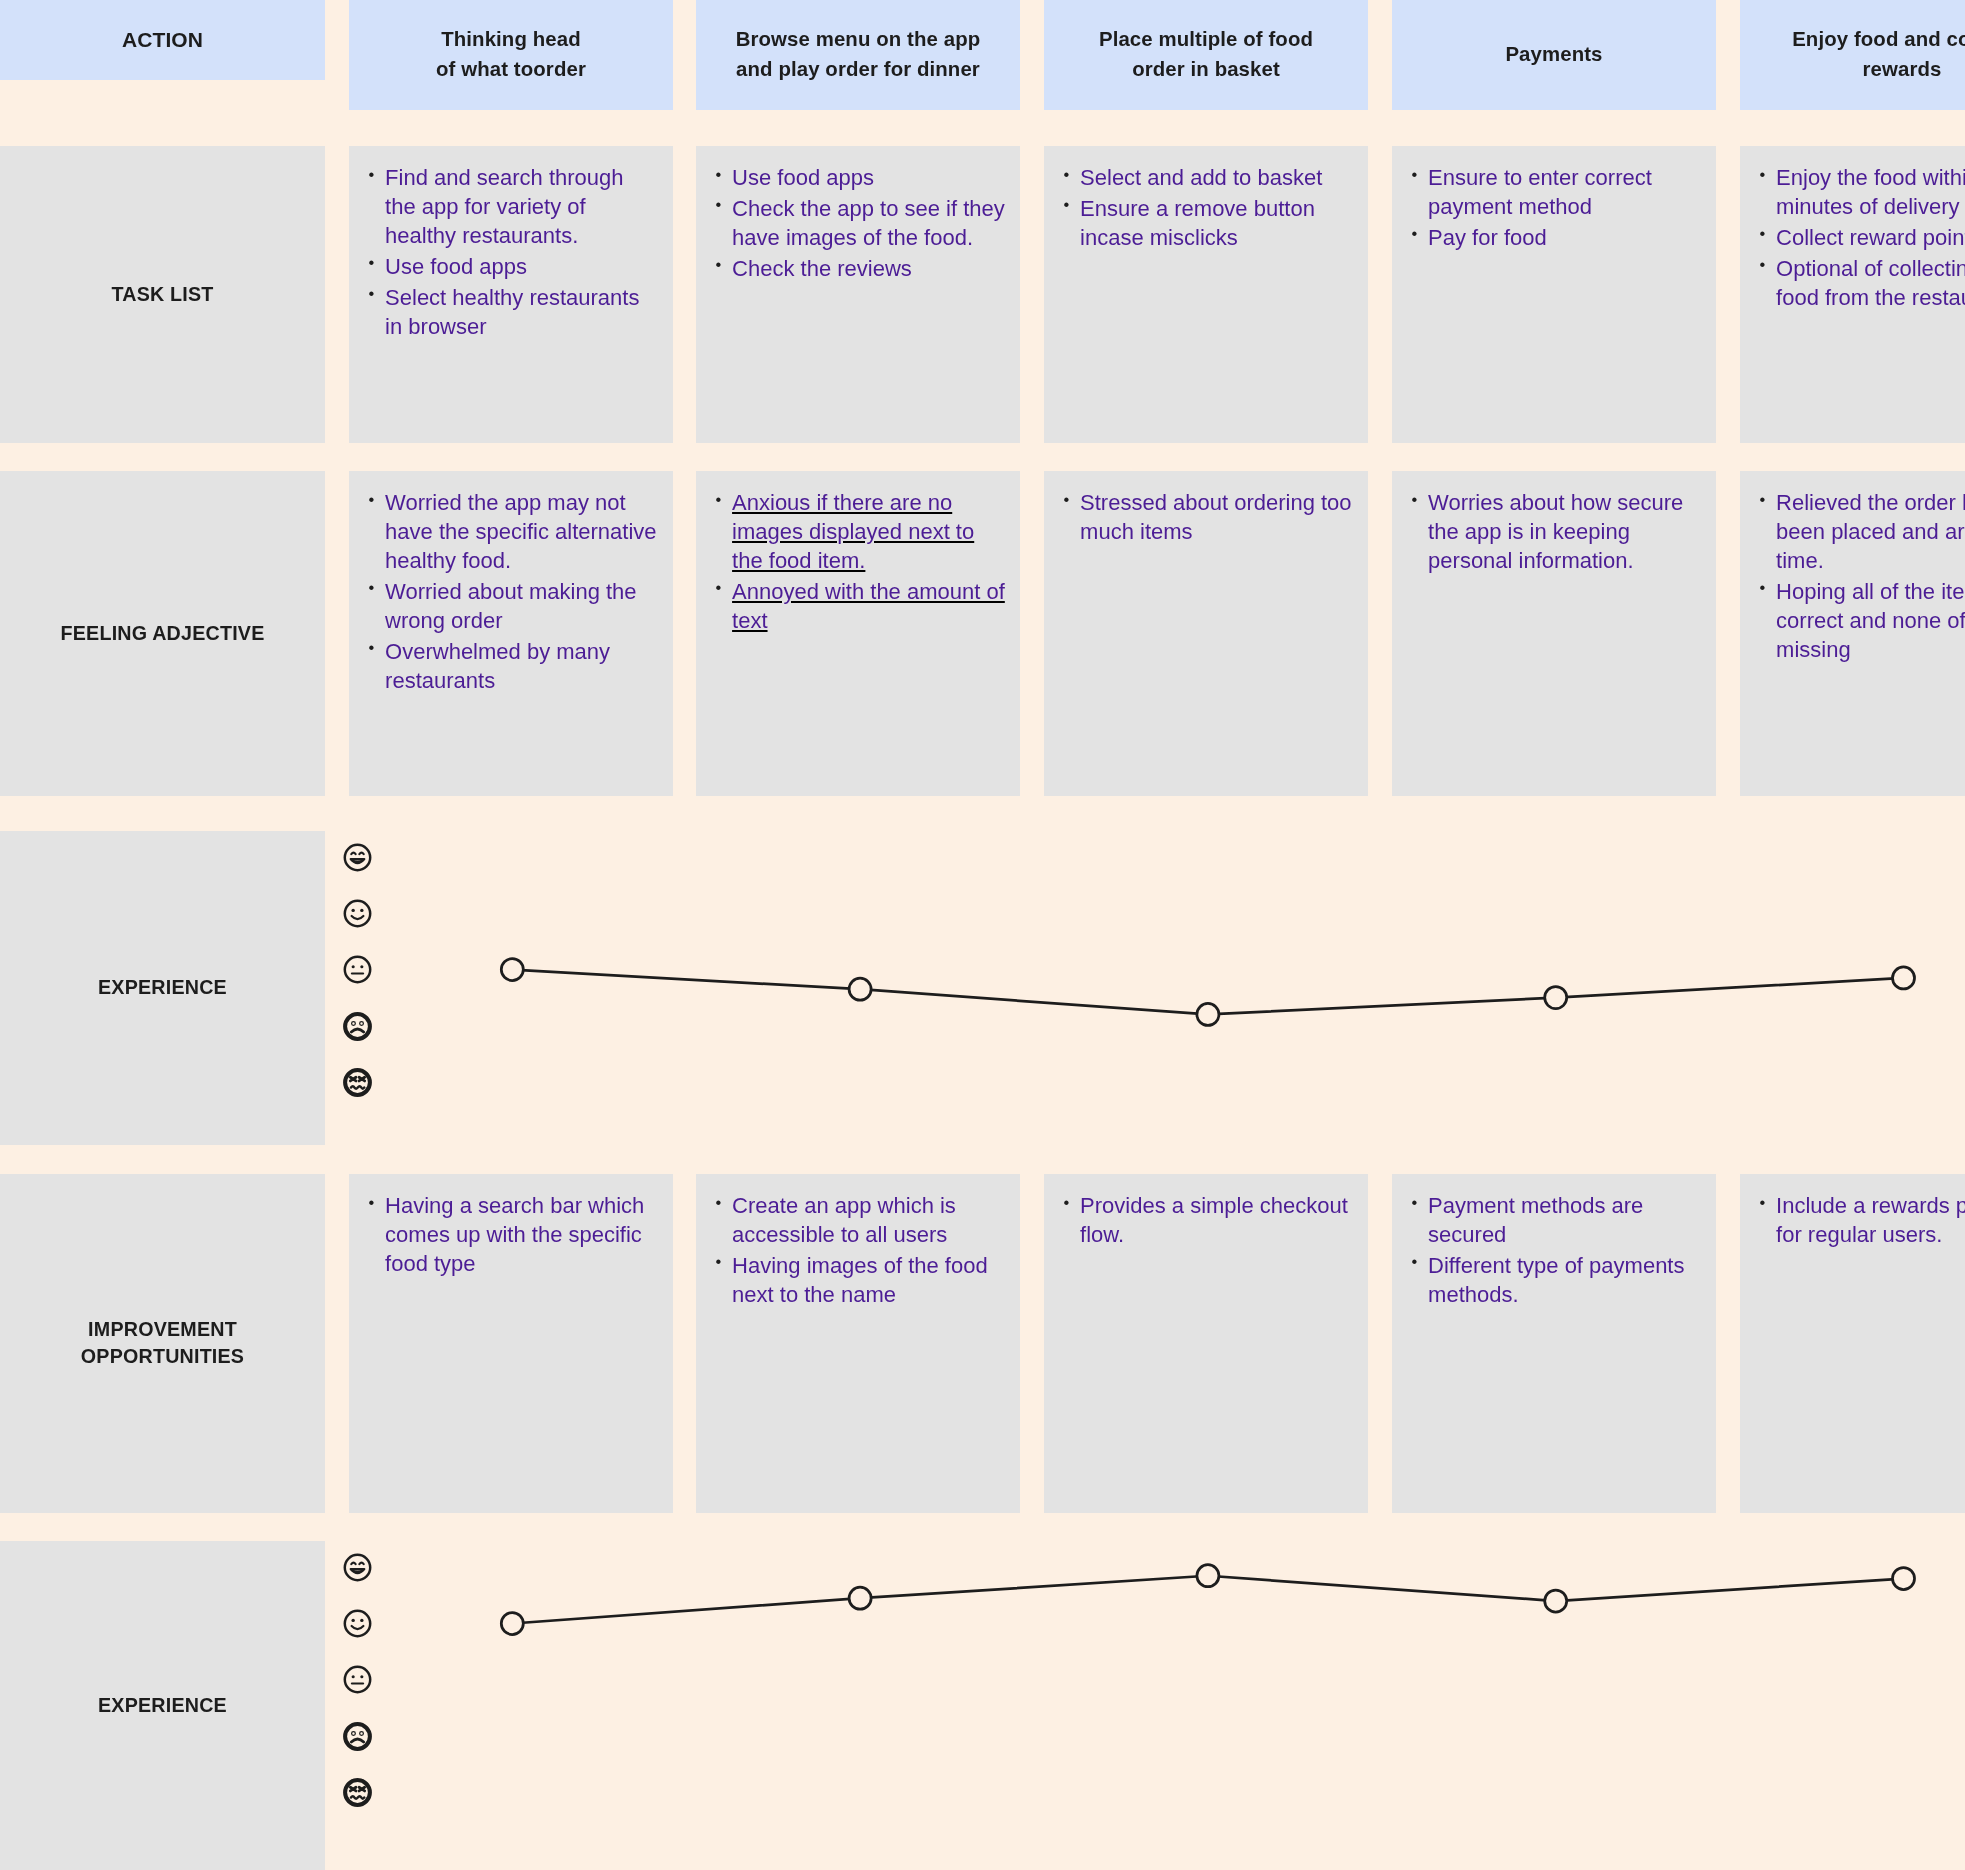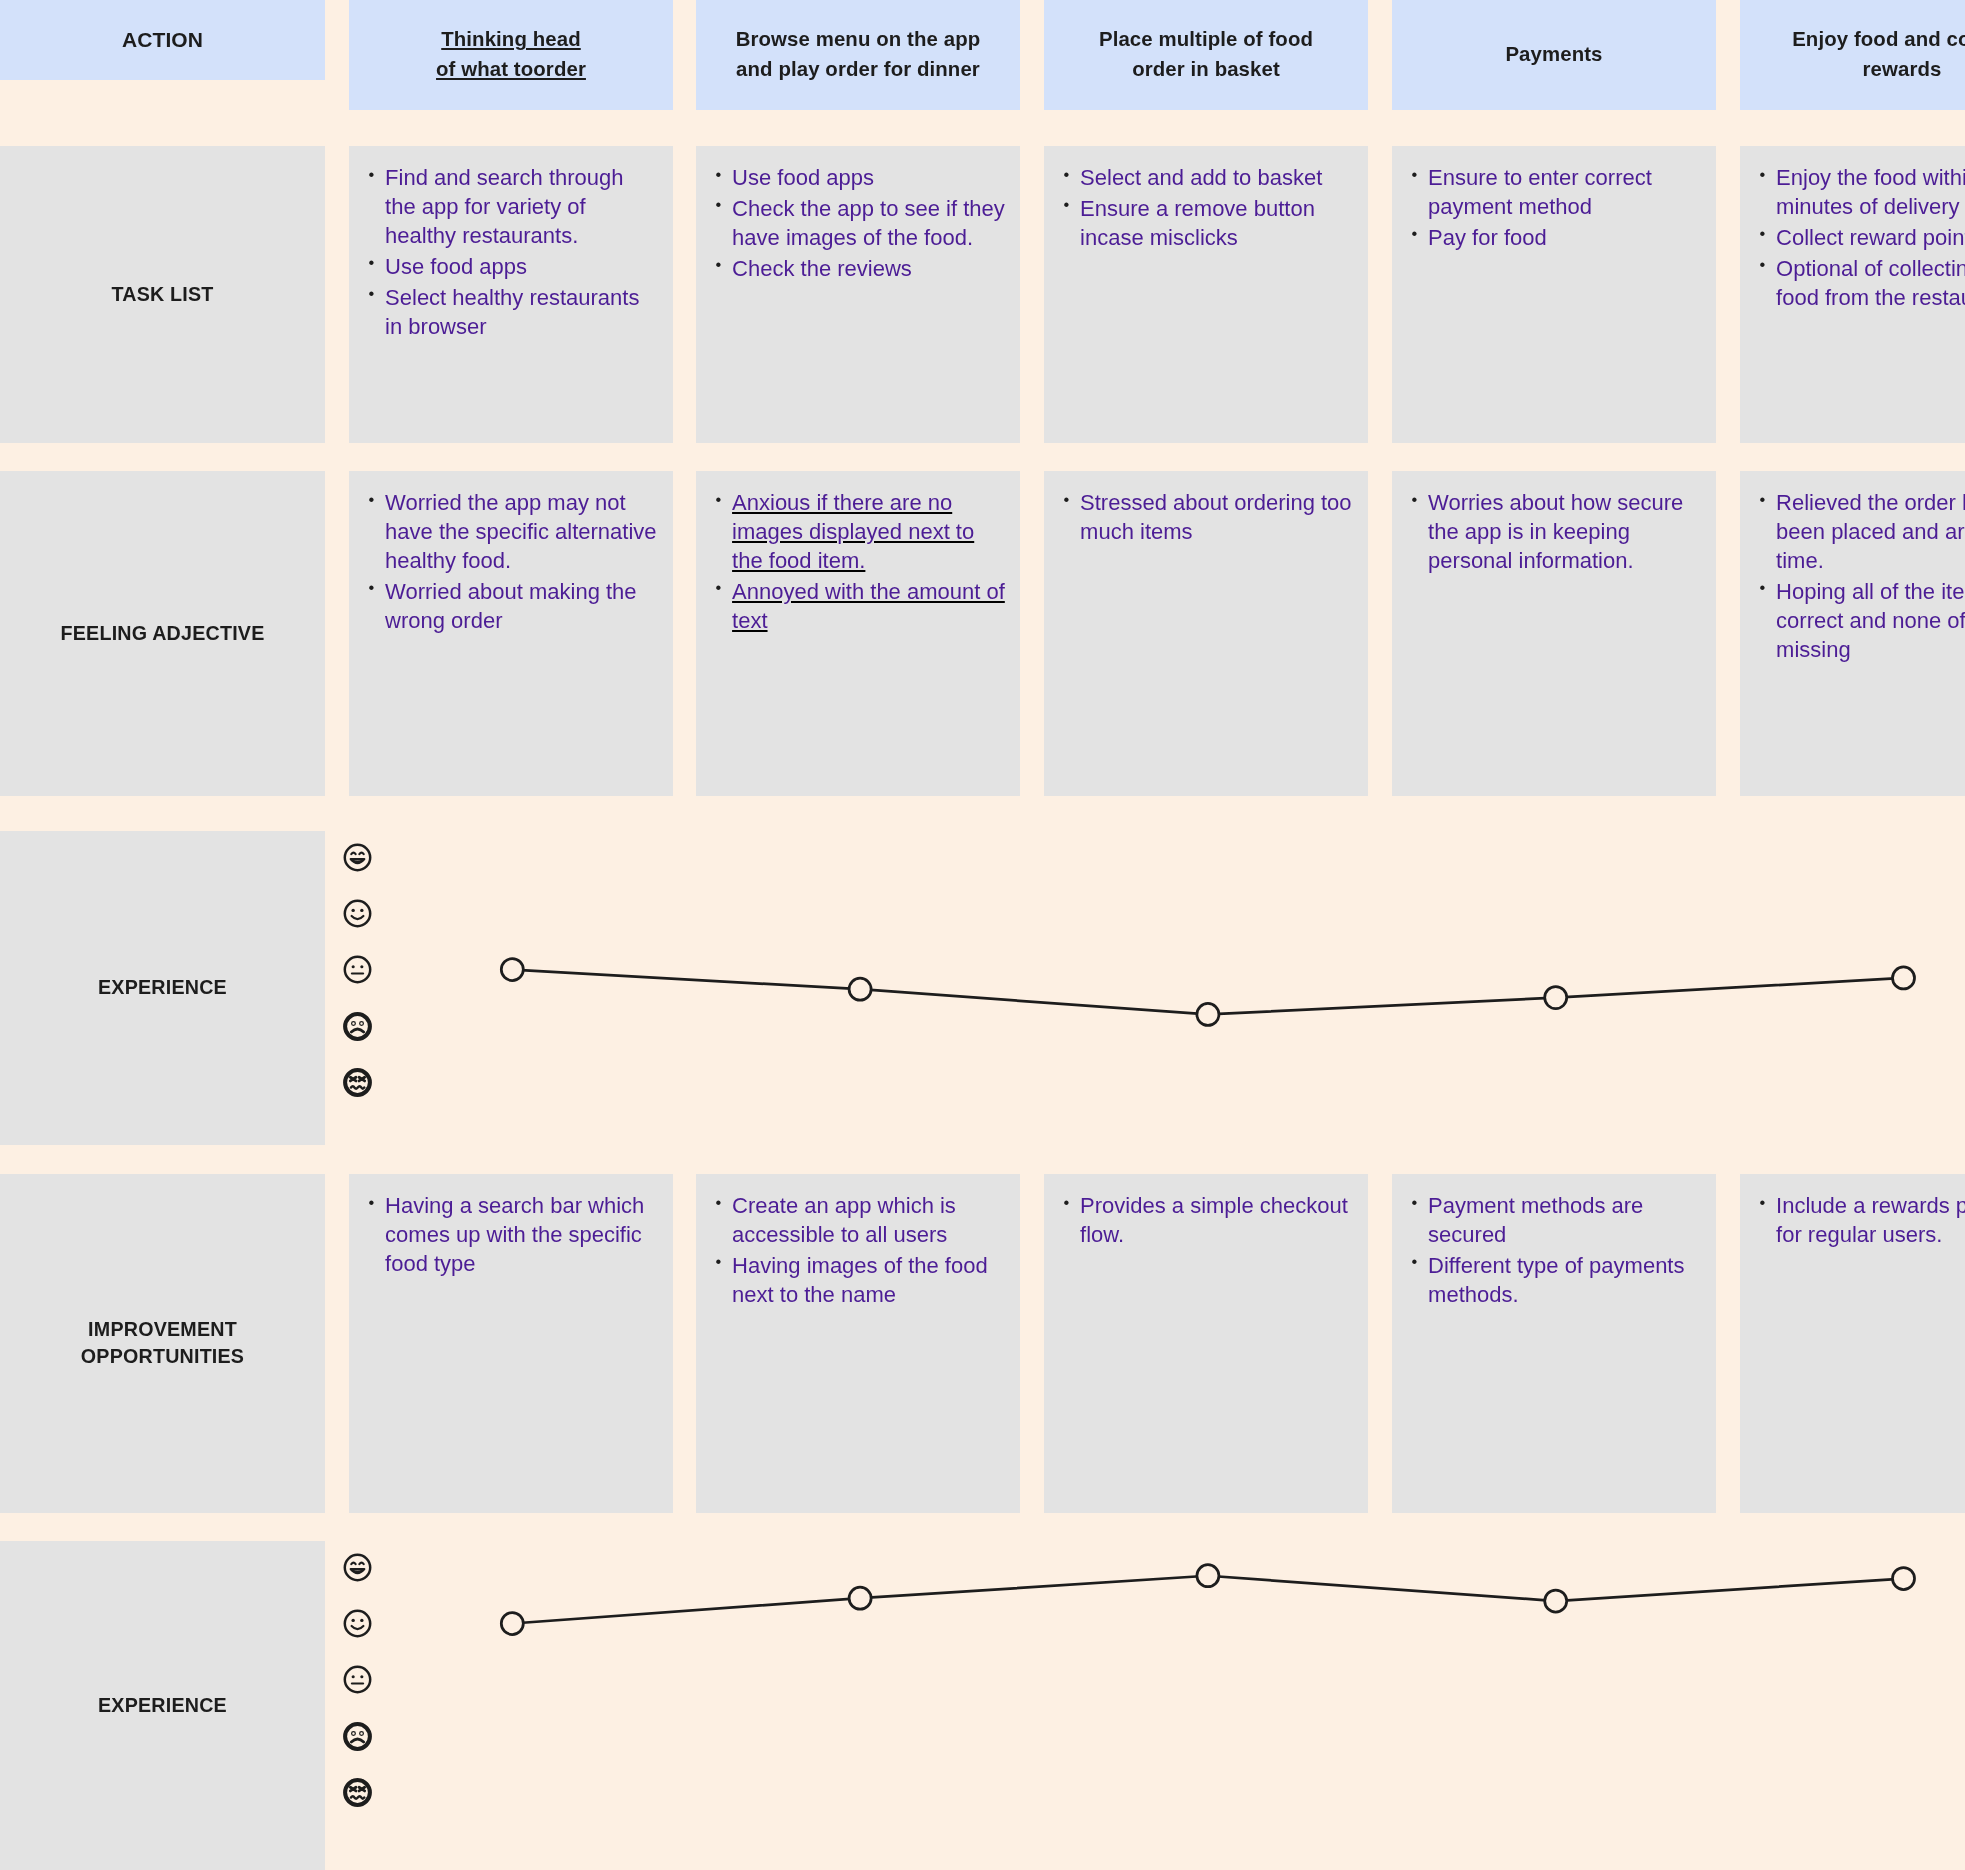--- a/index.html
+++ b/index.html
@@ -119,21 +119,21 @@
   .chartwrap svg { display:block; width: 100%; height: 100%; }
 </style>
 </head>
 <body>
 
 <div class="journey-map">
     <div class="cell header" style="left: 0px; top: 0px; width: 325px; height: 80px;">
       <div class="header-label">ACTION</div>
     </div>
     <div class="cell header" style="left: 349px; top: 0px; width: 324px; height: 110px;">
-      <div class="header-label small" style="white-space: pre-line; text-decoration: underline;">Thinking head
+      <div class="header-label small" style="white-space: pre-line;">Thinking head
 of what toorder</div>
     </div>
     <div class="cell header" style="left: 696px; top: 0px; width: 324px; height: 110px;">
       <div class="header-label small" style="white-space: pre-line;">Browse menu on the app
 and play order for dinner</div>
     </div>
     <div class="cell header" style="left: 1044px; top: 0px; width: 324px; height: 110px;">
       <div class="header-label small" style="white-space: pre-line;">Place multiple of food
 order in basket</div>
     </div>
@@ -180,20 +180,21 @@
         <li>Optional of collecting the food from the restaurants</li>
       </ul>
     </div>
     <div class="cell gray" style="left: 0px; top: 471px; width: 325px; height: 325px;">
       <div class="row-label" style="white-space: pre-line;">FEELING ADJECTIVE</div>
     </div>
     <div class="cell gray" style="left: 349px; top: 471px; width: 324px; height: 325px;">
       <ul class="bullets">
         <li>Worried the app may not have the specific alternative healthy food.</li>
         <li>Worried about making the wrong order</li>
+        <li>Overwhelmed by many restaurants</li>
       </ul>
     </div>
     <div class="cell gray" style="left: 696px; top: 471px; width: 324px; height: 325px; text-decoration: underline;">
       <ul class="bullets">
         <li>Anxious if there are no images displayed next to the food item.</li>
         <li>Annoyed with the amount of text</li>
       </ul>
     </div>
     <div class="cell gray" style="left: 1044px; top: 471px; width: 324px; height: 325px;">
       <ul class="bullets">

